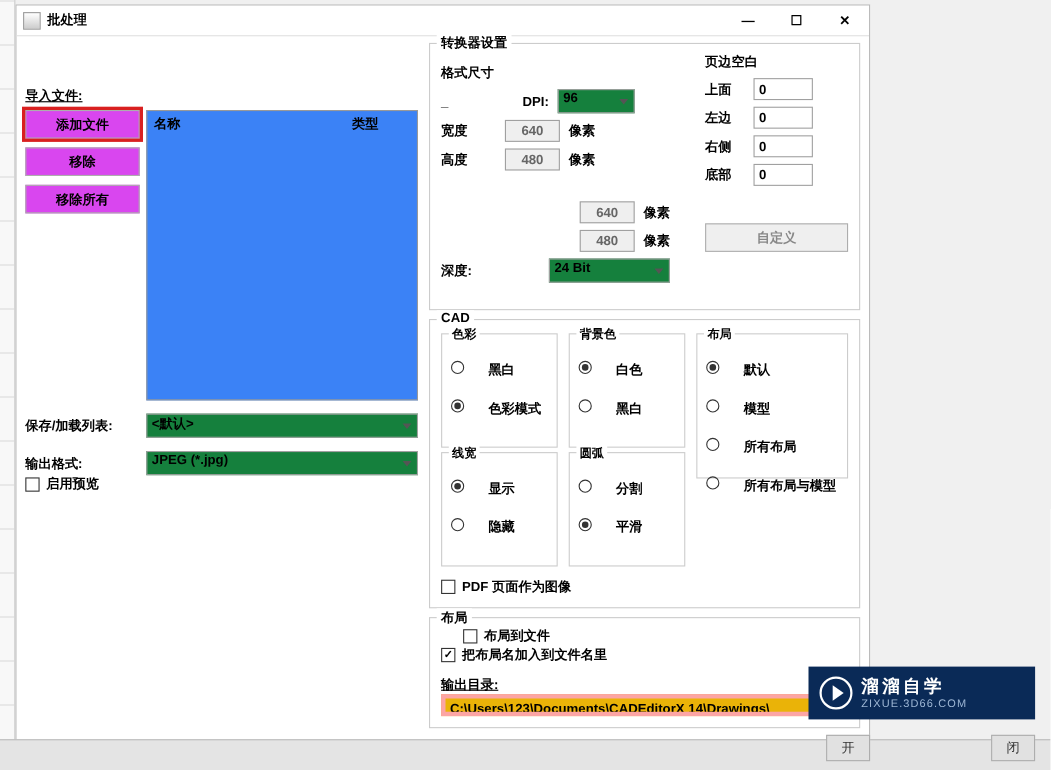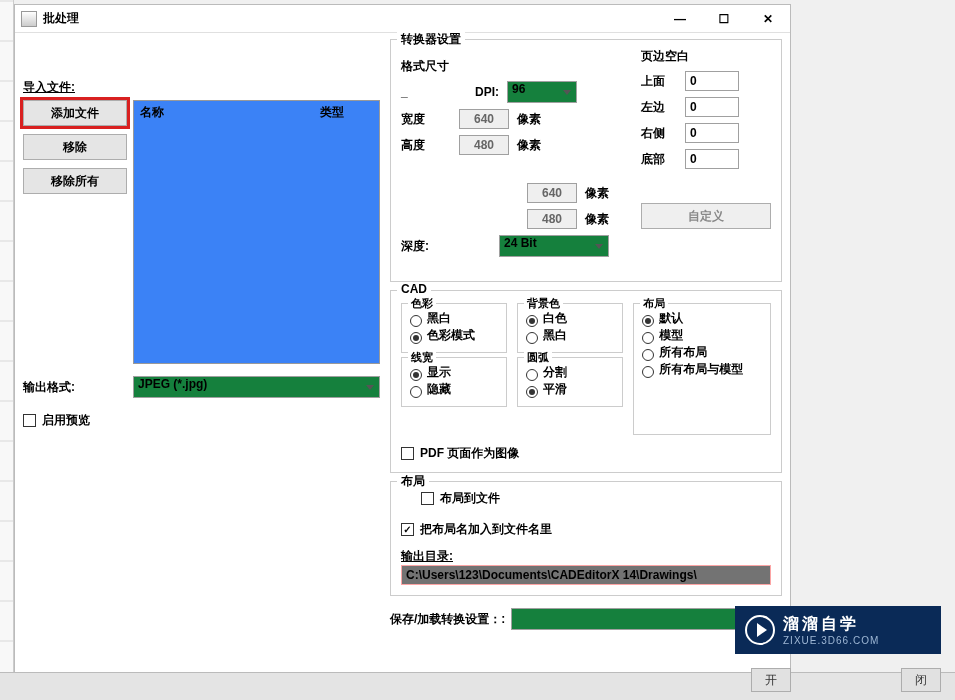--- a/index.html
+++ b/index.html
@@ -15,60 +15,60 @@
 .content { display: flex; padding: 6px 8px 4px 8px; gap: 10px; height: calc(100% - 28px); }
 
 .left { width: 504px; display: flex; flex-direction: column; }
 .right { flex: 1; display: flex; flex-direction: column; }
 
 .label { margin: 2px 0 4px 0; }
 .underline { text-decoration: underline; text-decoration-skip-ink: none; margin-top: 40px; }
 
 .rowflex { display: flex; gap: 6px; }
 .btncol { width: 104px; display: flex; flex-direction: column; gap: 8px; }
-.btn { height: 26px; background: #e5e5e5; border: 1px solid #adadad; cursor: default; display: flex; align-items: center; justify-content: center; }
+.btn { height: 26px; background: #d946ef; border: 1px solid #adadad; cursor: default; display: flex; align-items: center; justify-content: center; }
 .btn.highlight { outline: 3px solid #d92020; outline-offset: 0; }
 .btn.disabled { color: #888; background: #efefef; }
 
 .listbox { flex: 1; height: 264px; border: 1px solid #999; background: #3b82f6; position: relative; }
 .listhdr { display: flex; height: 24px; }
 .listhdr > div { padding: 3px 6px; }
 .filelist-body { position: absolute; top: 24px; bottom: 0; left: 0; right: 0; }
 
 .formrow { display: flex; align-items: center; margin-top: 12px; }
 .formrow > .lab { width: 110px; }
 .combo { flex: 1; height: 22px; border: 1px solid #a0a0a0; background: #15803d; display: flex; padding: 0 4px; position: relative; }
 .combo .arrow { position: absolute; right: 0; top: 0; width: 18px; height: 100%; display: flex; align-items: center; justify-content: center; border-left: 0; }
 .arrow-down::after { content: ""; border-left: 4px solid transparent; border-right: 4px solid transparent; border-top: 5px solid #555; }
 
-.chk { display: flex; align-items: center; gap: 6px; margin-top: 14px; }
+.chk { display: flex; align-items: center; gap: 6px; }
 .chkbox { width: 13px; height: 13px; border: 1px solid #333; display: inline-flex; align-items: center; justify-content: center; font-size: 10px; line-height: 10px; }
 
 .groupbox { border: 1px solid #ccc; margin: 0 0 8px 0; padding: 8px 10px 10px 10px; position: relative; }
 .groupbox > .legend { position: absolute; top: -9px; left: 6px; background: #fff; padding: 0 4px; }
 
 .twocol { display: flex; gap: 24px; }
 .colA { flex: 1; }
 .colB { width: 130px; }
 
 .frow { display: flex; align-items: center; margin: 6px 0; gap: 8px; }
 .numbox { width: 50px; height: 20px; border: 1px solid #a0a0a0; background: #efefef; color: #666; text-align: center; padding-top: 2px; }
 .numbox.white { background: #fff; color: #000; text-align: left; padding: 2px 4px 0 4px; width: 54px; }
 
-.radio { display: flex; align-items: flex-end; gap: 5px; margin: 0 0; }
+.radio { display: flex; align-items: flex-start; gap: 22px; margin: 18px 0; }
 .rcircle { width: 12px; height: 12px; border: 1px solid #333; border-radius: 50%; display: inline-flex; align-items: center; justify-content: center; }
 .rcircle.sel::after { content: ""; width: 6px; height: 6px; background: #333; border-radius: 50%; }
 
 .subgroup { border: 1px solid #ccc; padding: 6px 8px 8px 8px; position: relative; margin-top: 4px; }
 .subgroup > .sublegend { position: absolute; top: -8px; left: 6px; background: #fff; padding: 0 3px; font-size: 11px; }
 
 .cad-row { display: flex; gap: 10px; }
 .cad-row > div { flex: 1; }
 
-.pathbox { width: 100%; height: 20px; border: 1px solid #fca5a5; background: #737373; padding: 2px 4px 0 4px; overflow: hidden; white-space: nowrap; }
+.pathbox { width: 100%; height: 20px; border: 4px solid #fca5a5; background: #eab308; padding: 2px 4px 0 4px; overflow: hidden; white-space: nowrap; }
 
 .wm { position: absolute; right: 14px; bottom: 46px; width: 206px; height: 48px; background: #0a2a57; color: #fff; display: flex; align-items: center; padding: 0 10px; gap: 8px; z-index: 5; }
 .wm .play { width: 30px; height: 30px; border: 2px solid #fff; border-radius: 50%; display: flex; align-items: center; justify-content: center; }
 .wm .play::after { content: ""; border-left: 10px solid #fff; border-top: 7px solid transparent; border-bottom: 7px solid transparent; margin-left: 3px; }
 .wm .txt .l1 { font-size: 16px; font-weight: bold; letter-spacing: 3px; }
 .wm .txt .l2 { font-size: 10px; letter-spacing: 1px; color: #9db6d4; }
 
 .bottom-btns { position: absolute; right: 14px; bottom: 8px; display: flex; gap: 110px; z-index: 3;}
 .bottom-btns .bbtn { width: 40px; height: 24px; background: #e1e1e1; border: 1px solid #adadad; display:flex; align-items:center; justify-content:center; color:#333;}
 
@@ -114,20 +114,27 @@
         </div>
         <div class="listbox">
           <div class="listhdr">
             <div style="width:180px">名称</div>
             <div>类型</div>
           </div>
           <div class="filelist-body"></div>
         </div>
       </div>
 
+      <div class="formrow">
+        <div class="lab">保存/加载列表:</div>
+        <div class="combo">
+          <span>&lt;默认&gt;</span>
+          <div class="arrow arrow-down"></div>
+        </div>
+      </div>
       <div class="formrow">
         <div class="lab">输出格式:</div>
         <div class="combo">
           <span>JPEG (*.jpg)</span>
           <div class="arrow arrow-down"></div>
         </div>
       </div>
 
       <div class="chk">
         <span class="chkbox"></span>

